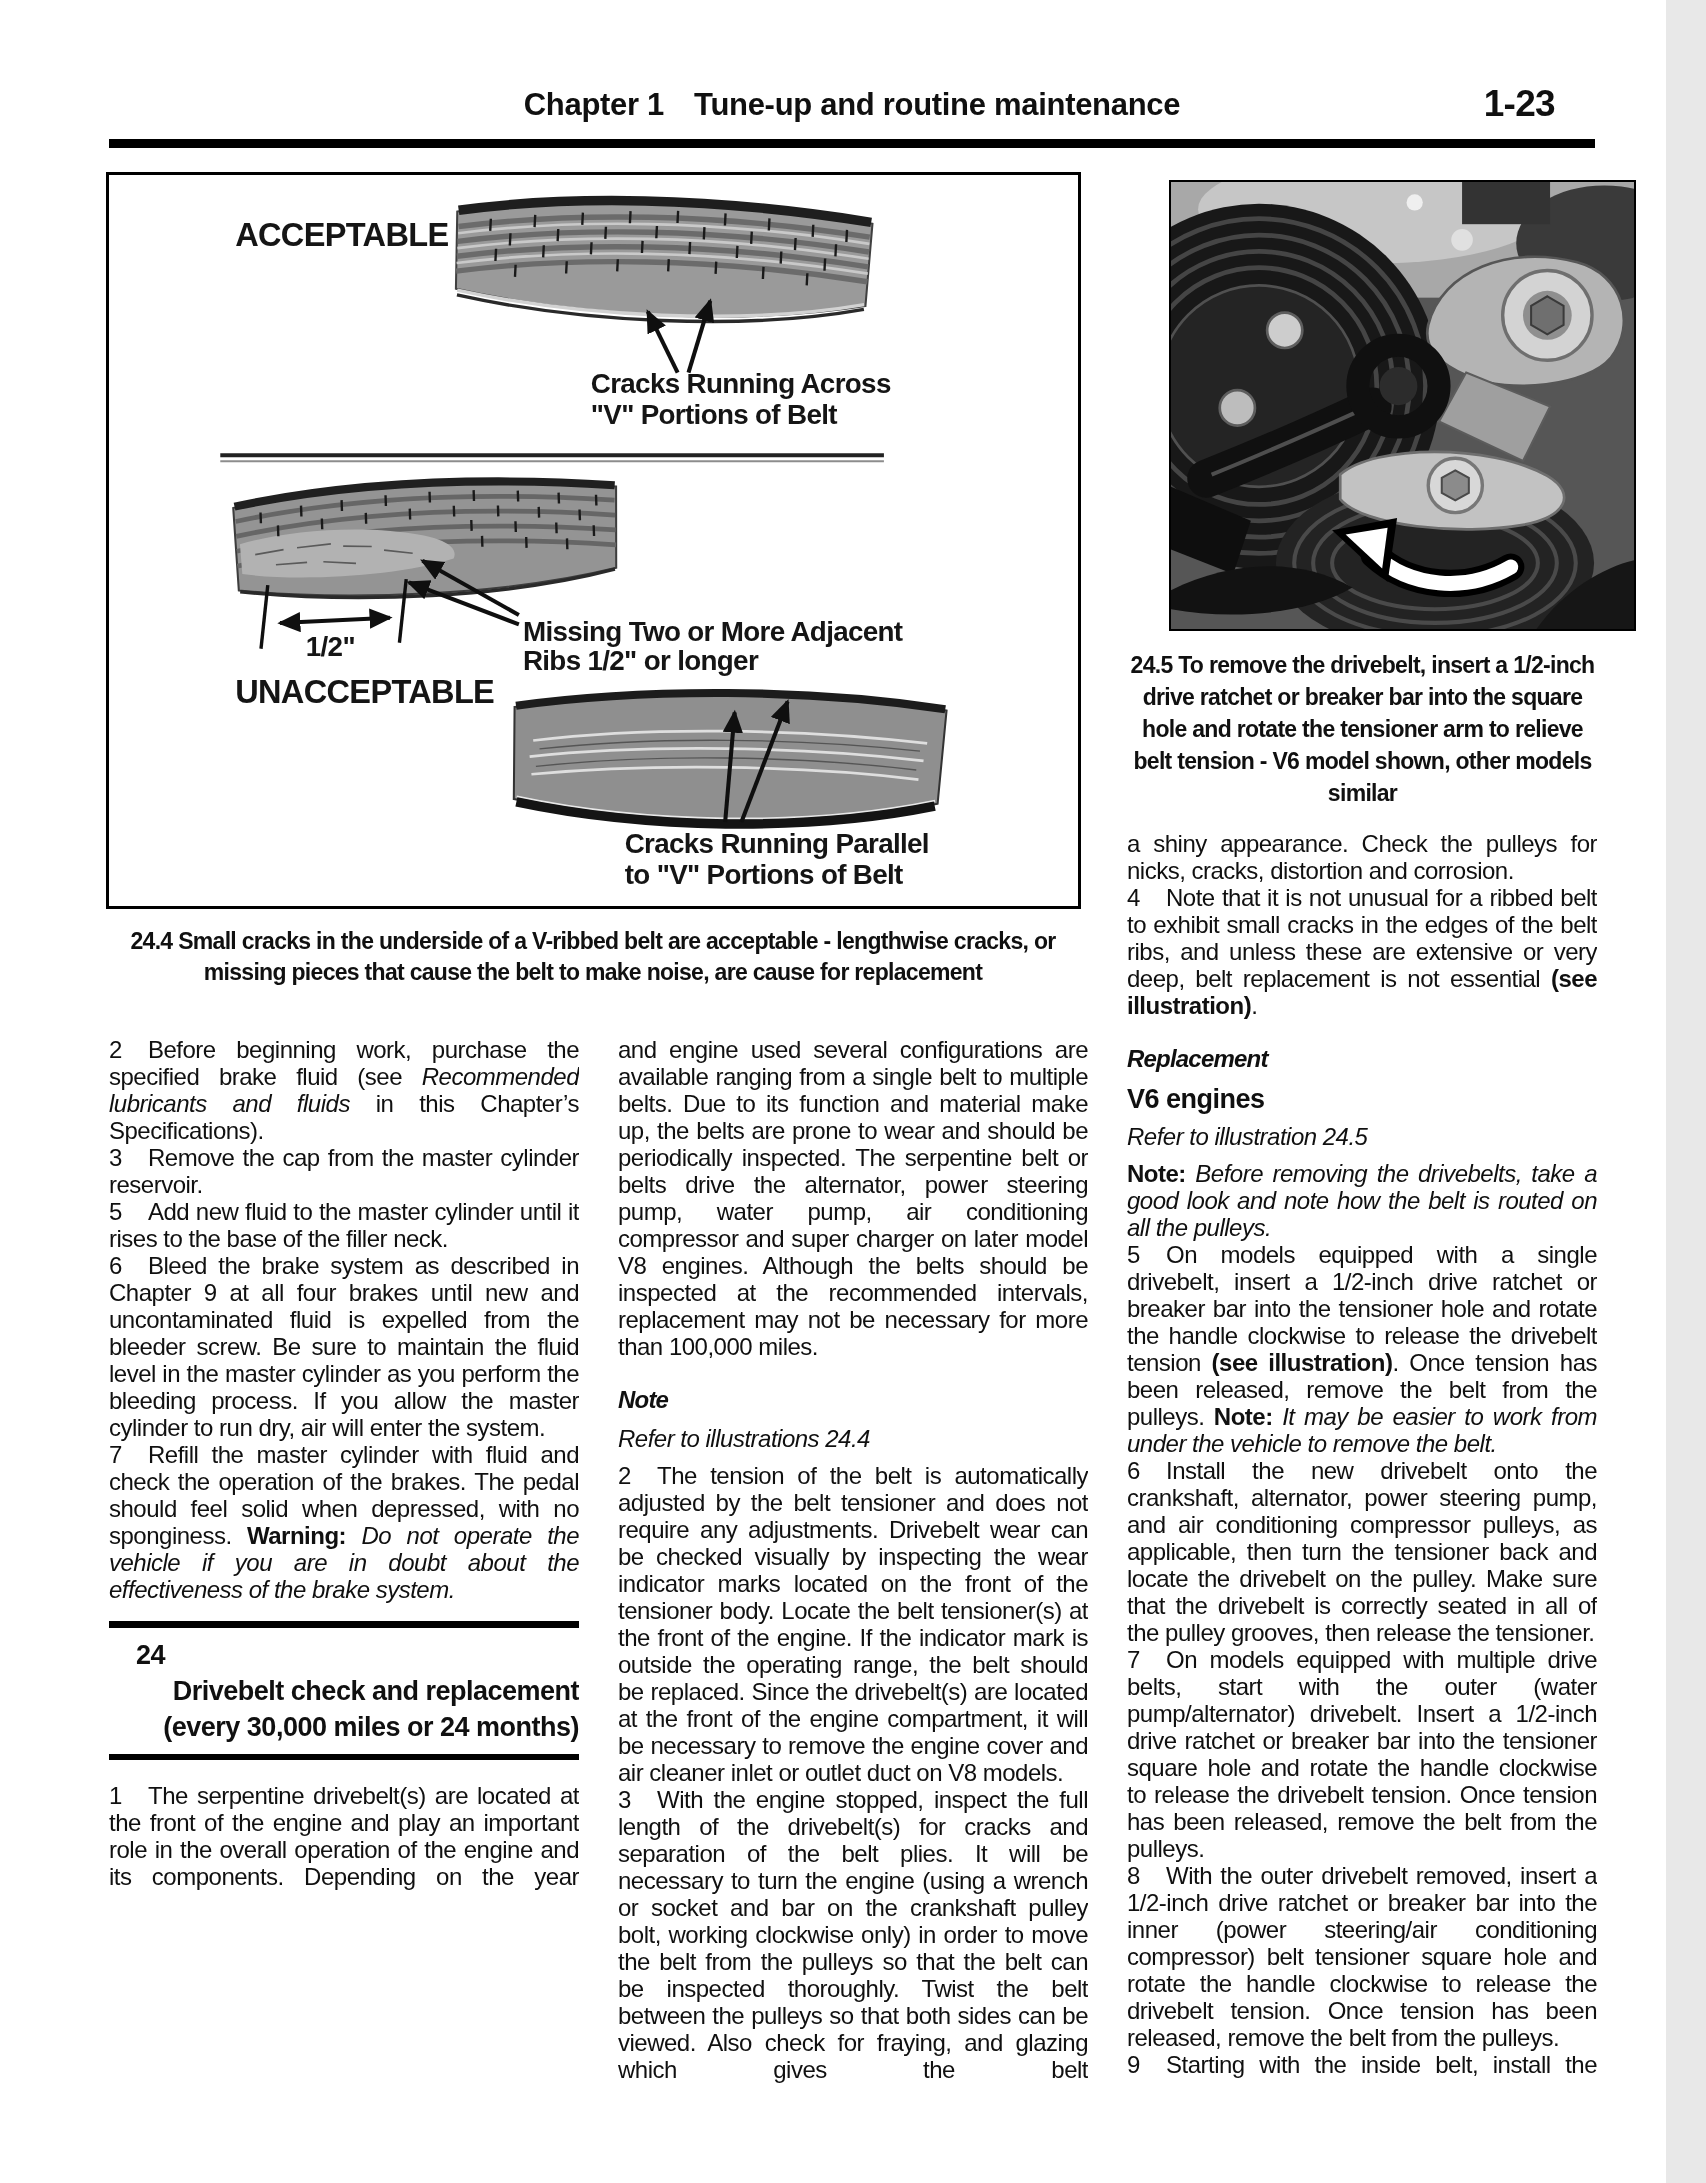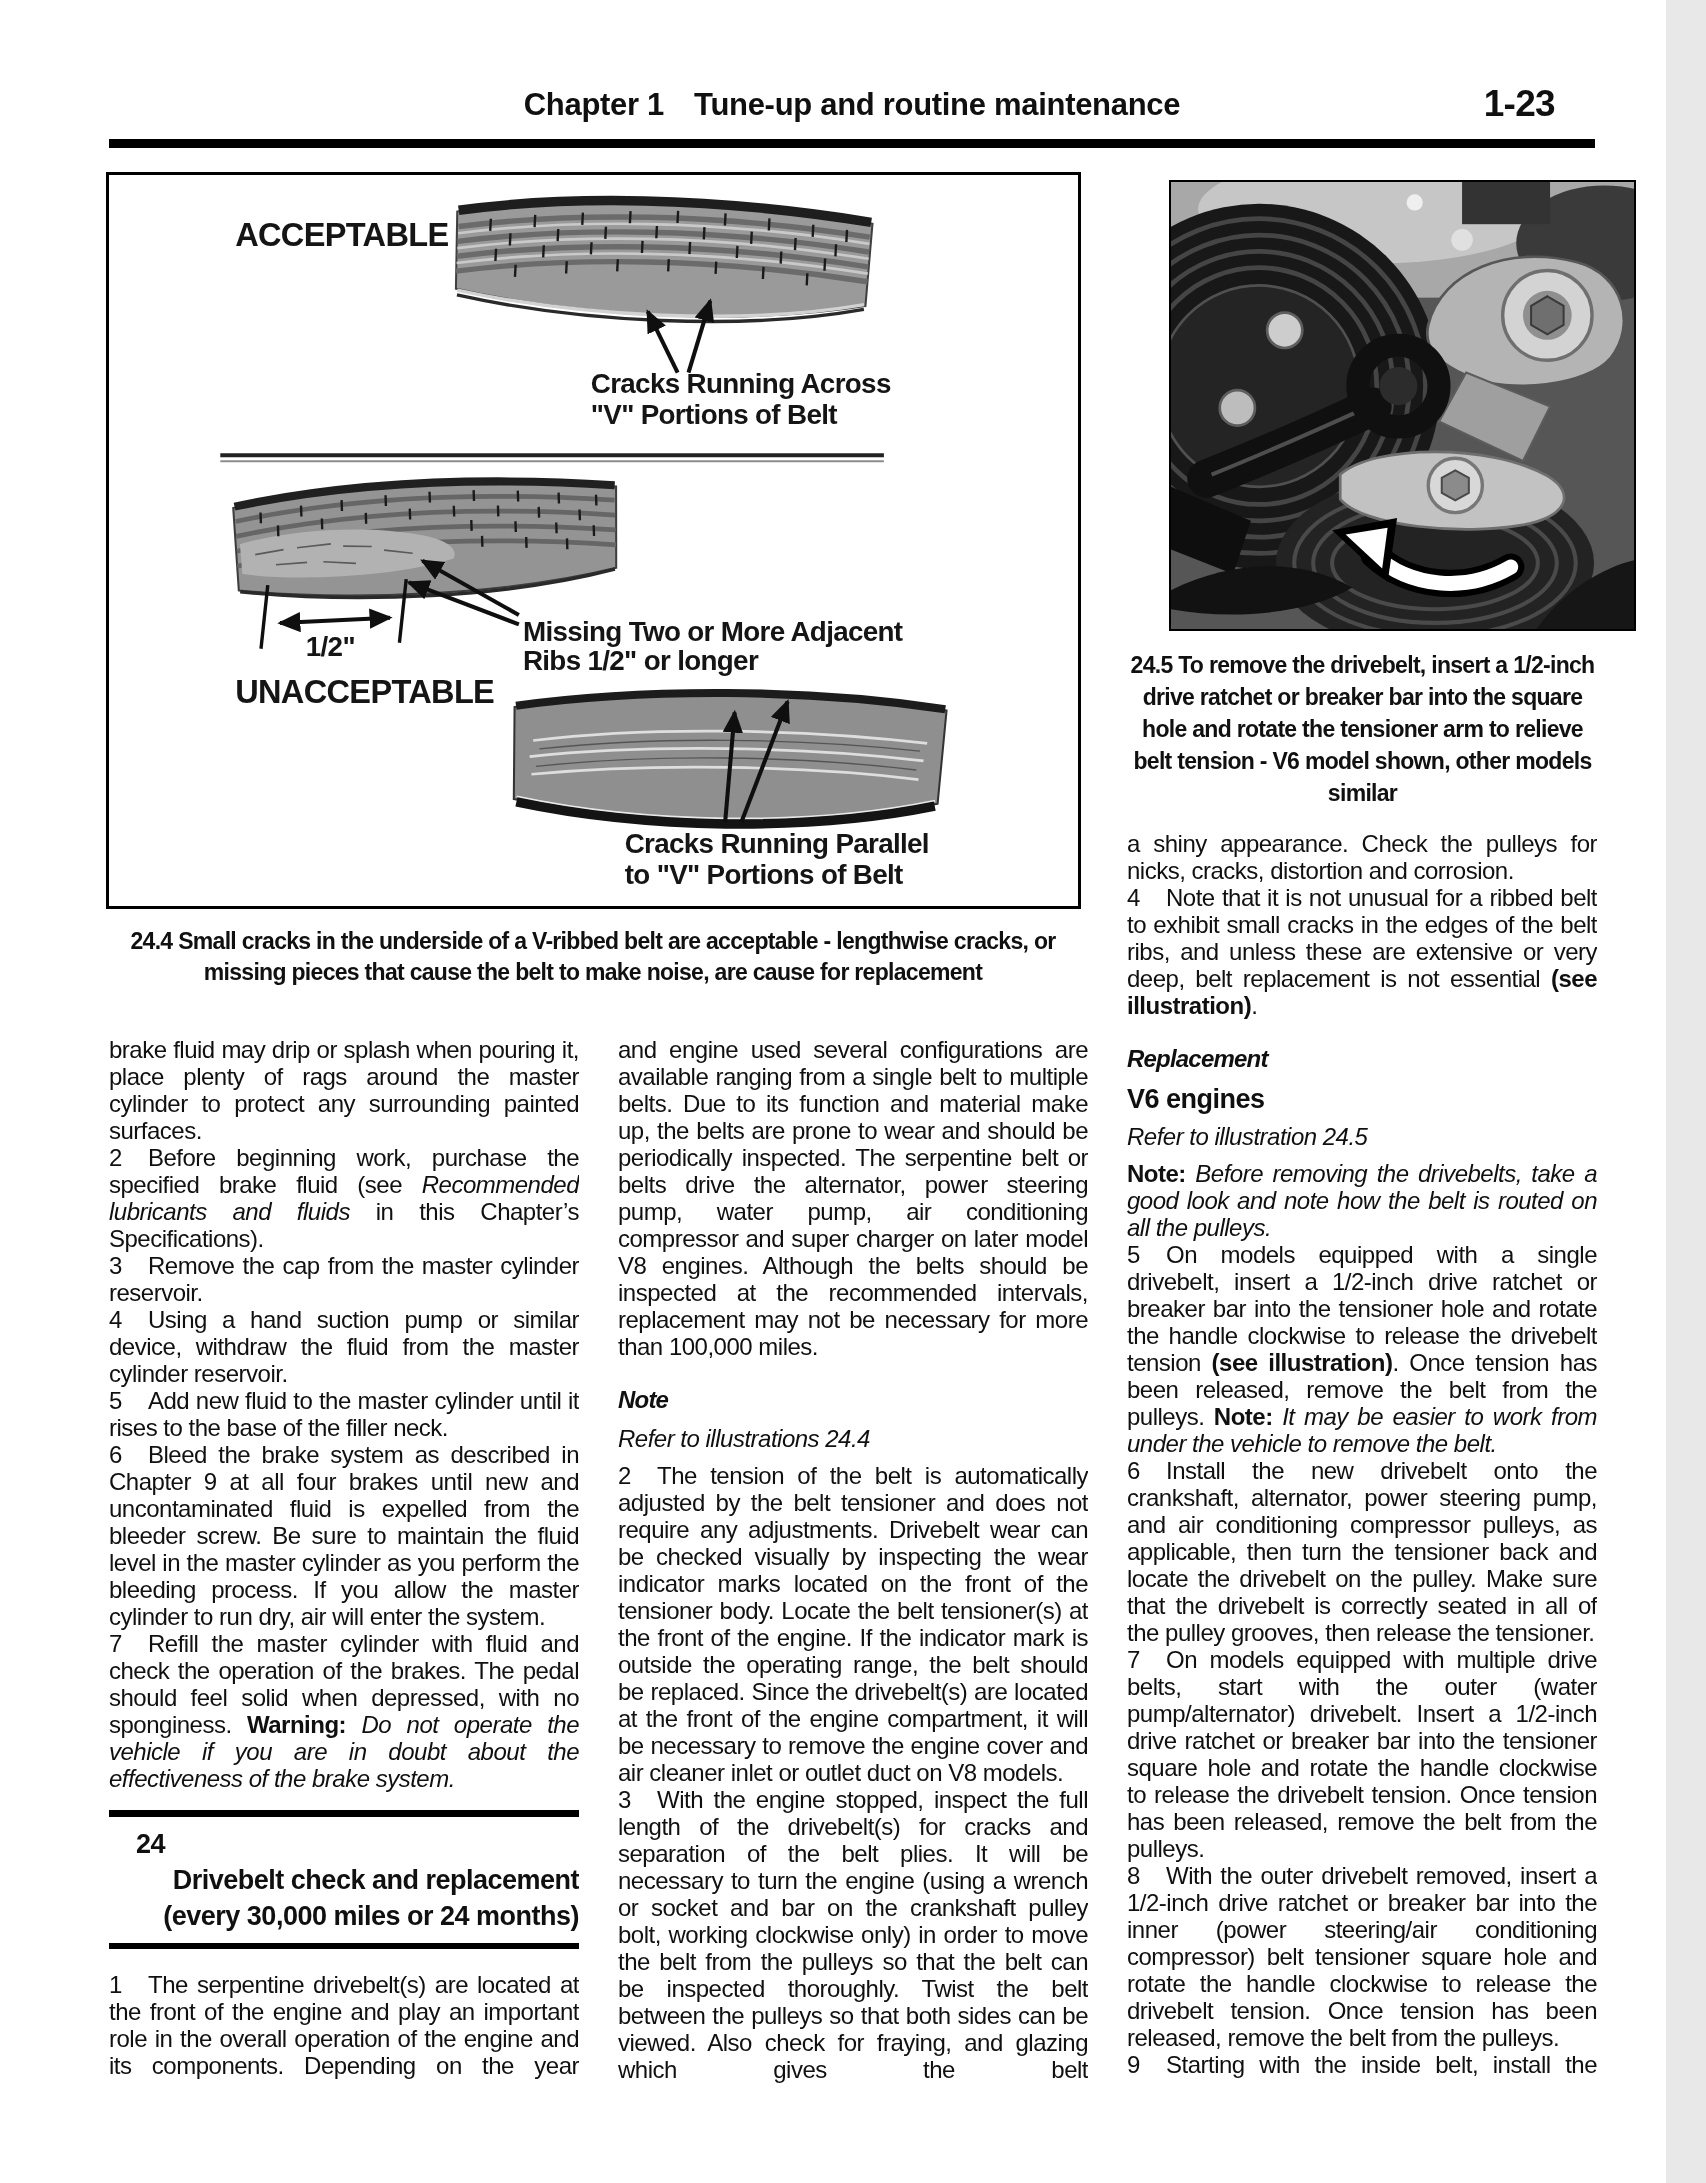--- a/index.html
+++ b/index.html
@@ -216,24 +216,22 @@
         <path d="M300,548 C352,596 436,604 502,566" fill="none" stroke="#fff" stroke-width="22" stroke-linecap="round"></path>
         <polygon points="238,512 334,494 320,588" fill="#000"></polygon>
         <polygon points="258,518 320,508 312,568" fill="#fff"></polygon>
       </g>
     </svg>
   </figure>
   <div class="photo-caption">24.5  To remove the drivebelt, insert a 1/2-inch drive ratchet or breaker bar into the square hole and rotate the tensioner arm to relieve belt tension - V6 model shown, other models similar</div>
 
   <main>
     <section class="col" id="col1">
-        <p class="para"><span class="run-r">brake fluid may drip or splash when pouring it, place plenty of rags around the master cylinder to protect any surrounding painted surfaces.</span></p>
         <p class="para"><span class="pnum">2</span><span class="run-r">Before beginning work, purchase the specified brake fluid (see </span><span class="run-i">Recommended lubricants and fluids</span><span class="run-r"> in this Chapter’s Specifications).</span></p>
         <p class="para"><span class="pnum">3</span><span class="run-r">Remove the cap from the master cylinder reservoir.</span></p>
-        <p class="para"><span class="pnum">4</span><span class="run-r">Using a hand suction pump or similar device, withdraw the fluid from the master cylinder reservoir.</span></p>
         <p class="para"><span class="pnum">5</span><span class="run-r">Add new fluid to the master cylinder until it rises to the base of the filler neck.</span></p>
         <p class="para"><span class="pnum">6</span><span class="run-r">Bleed the brake system as described in Chapter 9 at all four brakes until new and uncontaminated fluid is expelled from the bleeder screw. Be sure to maintain the fluid level in the master cylinder as you perform the bleeding process. If you allow the master cylinder to run dry, air will enter the system.</span></p>
         <p class="para"><span class="pnum">7</span><span class="run-r">Refill the master cylinder with fluid and check the operation of the brakes. The pedal should feel solid when depressed, with no sponginess. </span><span class="run-b">Warning:</span><span class="run-r"> </span><span class="run-i">Do not operate the vehicle if you are in doubt about the effectiveness of the brake system.</span></p>
         <div class="section-block">
           <div class="srule"></div>
           <div class="sh">
             <span class="sh-num">24</span>
             <span>
               <div>Drivebelt check and replacement</div>
               <div>(every 30,000 miles or 24 months)</div>

